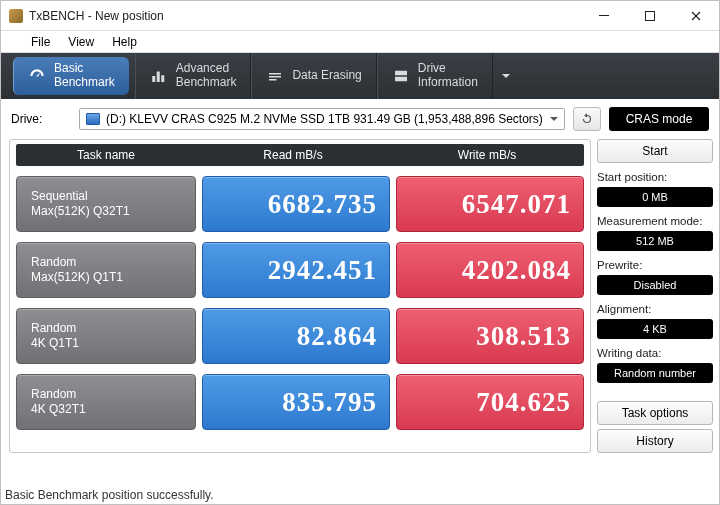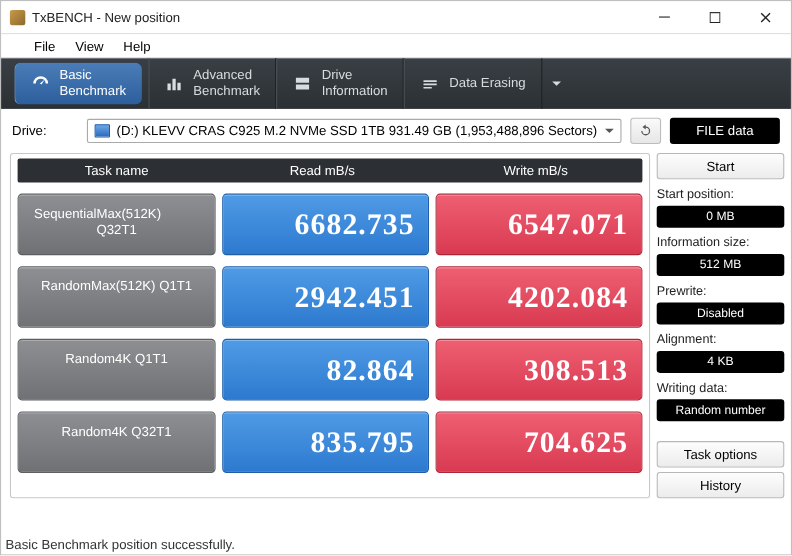--- a/index.html
+++ b/index.html
@@ -23,21 +23,21 @@
   .drvicon { width: 14px; height: 12px; margin-right: 6px; background: linear-gradient(#6aa6e8,#2a6bbd); border: 1px solid #1d5aa8; border-radius: 1px; }
   .sqbtn { width: 28px; height: 24px; border: 1px solid #bcbcbc; border-radius: 3px; background: linear-gradient(#fafafa,#e6e6e6); display: flex; align-items: center; justify-content: center; }
   .sqbtn svg { width: 14px; height: 14px; fill: #555; }
   .filemode { width: 100px; height: 24px; background: #000; color: #fff; font-size: 12px; border-radius: 3px; display: flex; align-items: center; justify-content: center; }
   .body { display: flex; padding: 0 6px 0 8px; gap: 6px; border-radius: 23px; }
   .left { flex: 1; border: 1px solid #c8c8c8; border-radius: 3px; padding: 4px 6px 10px 6px; background: #fff; }
   .hdrrow { display: flex; background: #2c2f33; color: #fff; height: 22px; align-items: center; font-size: 12px; border-radius: 2px; }
   .hdrrow .c1 { width: 180px; text-align: center; }
   .hdrrow .c2, .hdrrow .c3 { flex: 1; text-align: center; }
   .row { display: flex; gap: 6px; margin-top: 10px; align-items: stretch; }
-  .taskcell { width: 180px; background: linear-gradient(#8d8f92,#6f7174); color: #fff; border-radius: 4px; padding: 10px 14px; font-size: 12px; line-height: 1.25; border: 1px solid #5c5e60; display: flex; flex-direction: row; justify-content: center; box-shadow: inset 0 1px 0 rgba(255,255,255,.25); }
+  .taskcell { width: 180px; background: linear-gradient(#8d8f92,#6f7174); color: #fff; border-radius: 4px; padding: 10px 14px; font-size: 12px; line-height: 1.25; border: 1px solid #5c5e60; display: flex; flex-direction: column; justify-content: center; box-shadow: inset 0 1px 0 rgba(255,255,255,.25); }
   .valcell { flex: 1; border-radius: 4px; display: flex; align-items: center; justify-content: flex-end; padding: 0 12px; font-family: Liberation Serif, serif; font-weight: 900; font-size: 27px; letter-spacing: 1px; color: #fff; height: 56px; box-shadow: inset 0 1px 0 rgba(255,255,255,.3); }
   .read { background: linear-gradient(#4f9be6,#2d79cf); border: 1px solid #1e5ea8; }
   .write { background: linear-gradient(#ef5f72,#d83a51); border: 1px solid #b02438; }
   .right { width: 116px; display: flex; flex-direction: column; gap: 4px; }
   .btnwhite { height: 24px; border: 1px solid #b8b8b8; border-radius: 3px; background: linear-gradient(#fdfdfd,#ececec); font-size: 12px; display: flex; align-items: center; justify-content: center; }
   .lbl { font-size: 11.5px; color: #222; margin-top: 4px; }
   .blackbox { height: 20px; background: #000; color: #fff; font-size: 11px; border-radius: 3px; display: flex; align-items: center; justify-content: center; }
   .status { position: absolute; left: 4px; bottom: 2px; font-size: 12px; color: #333; }
   .window { position: relative; width: 720px; height: 505px; border: 1px solid #bfbfbf; }
 </style>
@@ -85,52 +85,52 @@
       <svg class="toolicon" viewBox="0 0 24 24">
           <path d="M3 20h4v-8H3v8zm6 0h4V6H9v14zm6 0h4V11h-4v9z"></path>
         </svg>
       <div class="lines">
           <div>Advanced</div>
           <div>Benchmark</div>
         </div>
     </div>
     <div class="toolbtn">
       <svg class="toolicon" viewBox="0 0 24 24">
+          <path d="M4 8h16v2H4zM4 12h16v2H4zM4 16h10v2H4z"></path>
+        </svg>
+      <div class="lines">Data Erasing</div>
+    </div>
+    <div class="toolbtn">
+      <svg class="toolicon" viewBox="0 0 24 24">
           <path d="M4 5h16v6H4zM4 13h16v6H4zm13 2h2v2h-2z"></path>
         </svg>
       <div class="lines">
           <div>Drive</div>
           <div>Information</div>
         </div>
-    </div>
-    <div class="toolbtn">
-      <svg class="toolicon" viewBox="0 0 24 24">
-          <path d="M4 8h16v2H4zM4 12h16v2H4zM4 16h10v2H4z"></path>
-        </svg>
-      <div class="lines">Data Erasing</div>
     </div>
     <div class="drop">
       <svg width="10" height="10" viewBox="0 0 10 10">
           <path d="M1 3l4 4 4-4z" fill="#d7dce0"></path>
         </svg>
     </div>
   </div>
 
   <div class="driverow">
     <label>Drive:</label>
     <div class="driveselect">
       <div class="drvicon"></div>
       <span>(D:) KLEVV CRAS C925 M.2 NVMe SSD 1TB  931.49 GB (1,953,488,896 Sectors)</span>
     </div>
     <div class="sqbtn">
       <svg viewBox="0 0 24 24">
           <path d="M12 5V2L7 6l5 4V7a5 5 0 1 1-5 5H5a7 7 0 1 0 7-7z"></path>
         </svg>
     </div>
-    <div class="filemode">FILE data</div>
+    <div class="filemode">CRAS mode</div>
   </div>
 
   <div class="body">
     <div class="left">
       <div class="hdrrow">
         <div class="c1">Task name</div>
         <div class="c2">Read mB/s</div>
         <div class="c3">Write mB/s</div>
       </div>
 
@@ -168,21 +168,21 @@
         </div>
         <div class="valcell read">835.795</div>
         <div class="valcell write">704.625</div>
       </div>
     </div>
 
     <div class="right">
       <div class="btnwhite">Start</div>
       <div class="lbl">Start position:</div>
       <div class="blackbox">0 MB</div>
-      <div class="lbl">Information size:</div>
+      <div class="lbl">Measurement mode:</div>
       <div class="blackbox">512 MB</div>
       <div class="lbl">Prewrite:</div>
       <div class="blackbox">Disabled</div>
       <div class="lbl">Alignment:</div>
       <div class="blackbox">4 KB</div>
       <div class="lbl">Writing data:</div>
       <div class="blackbox">Random number</div>
       <div class="btnwhite" style="margin-top:14px">Task options</div>
       <div class="btnwhite">History</div>
     </div>

